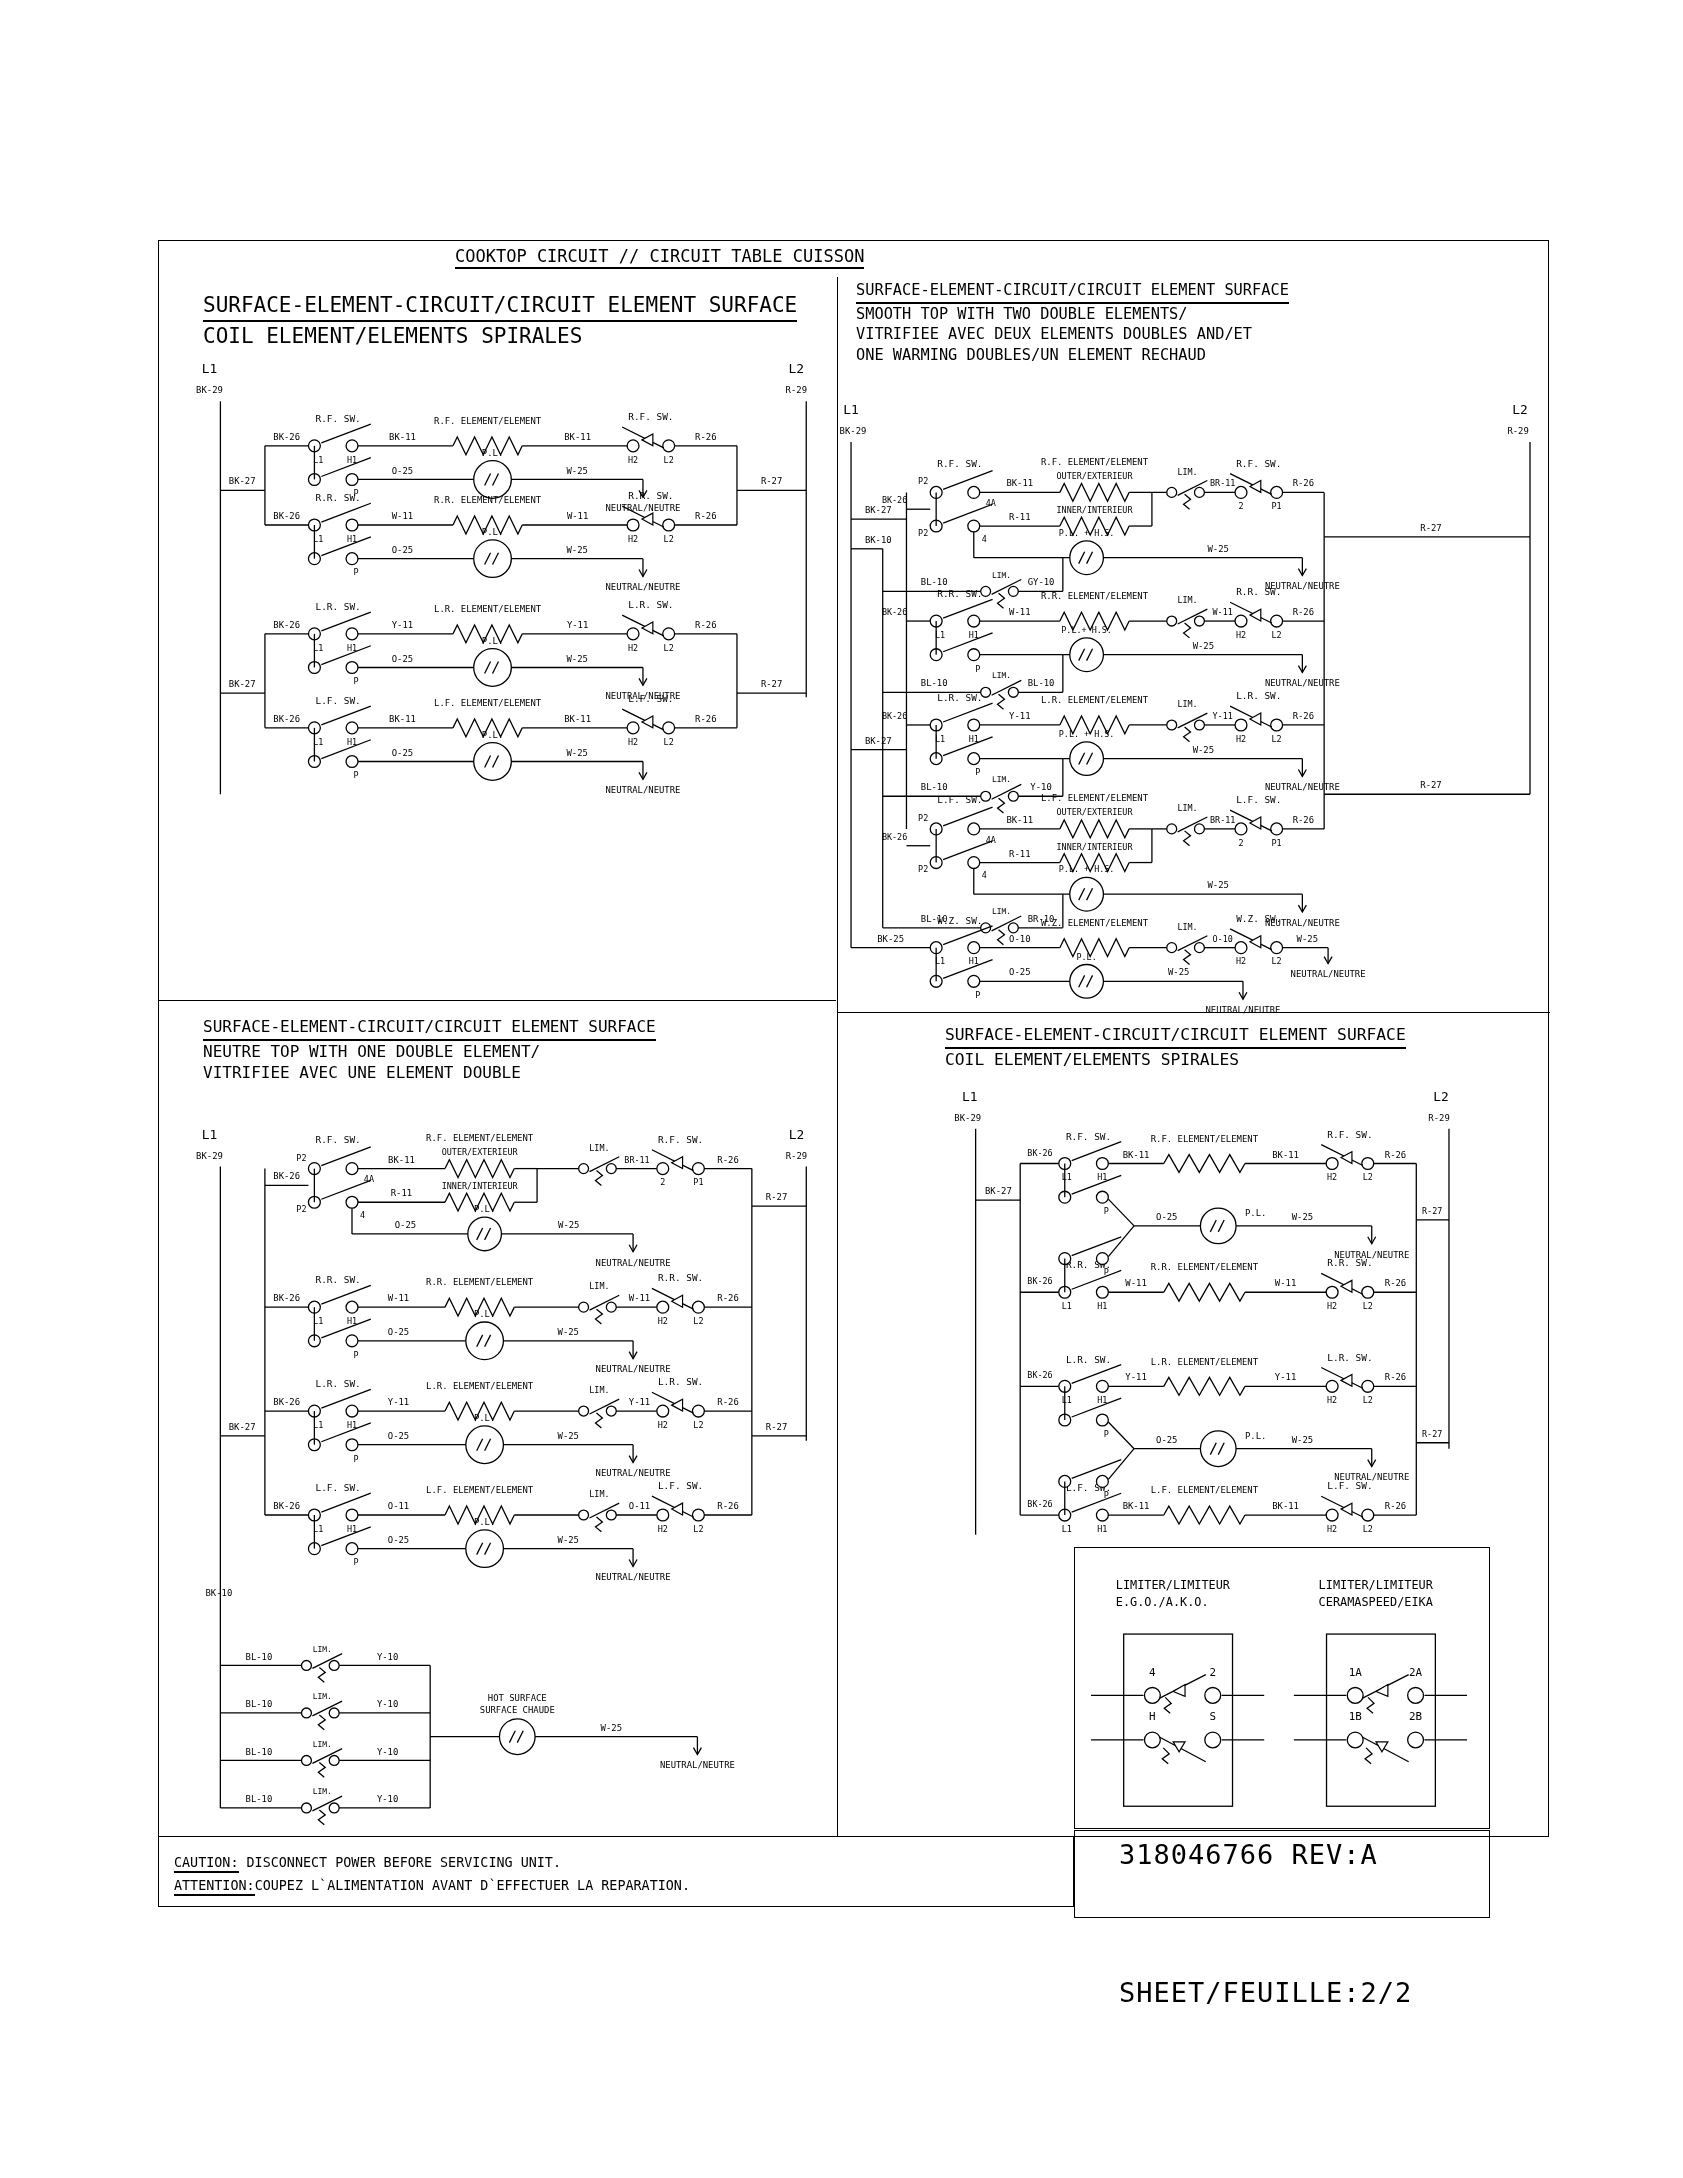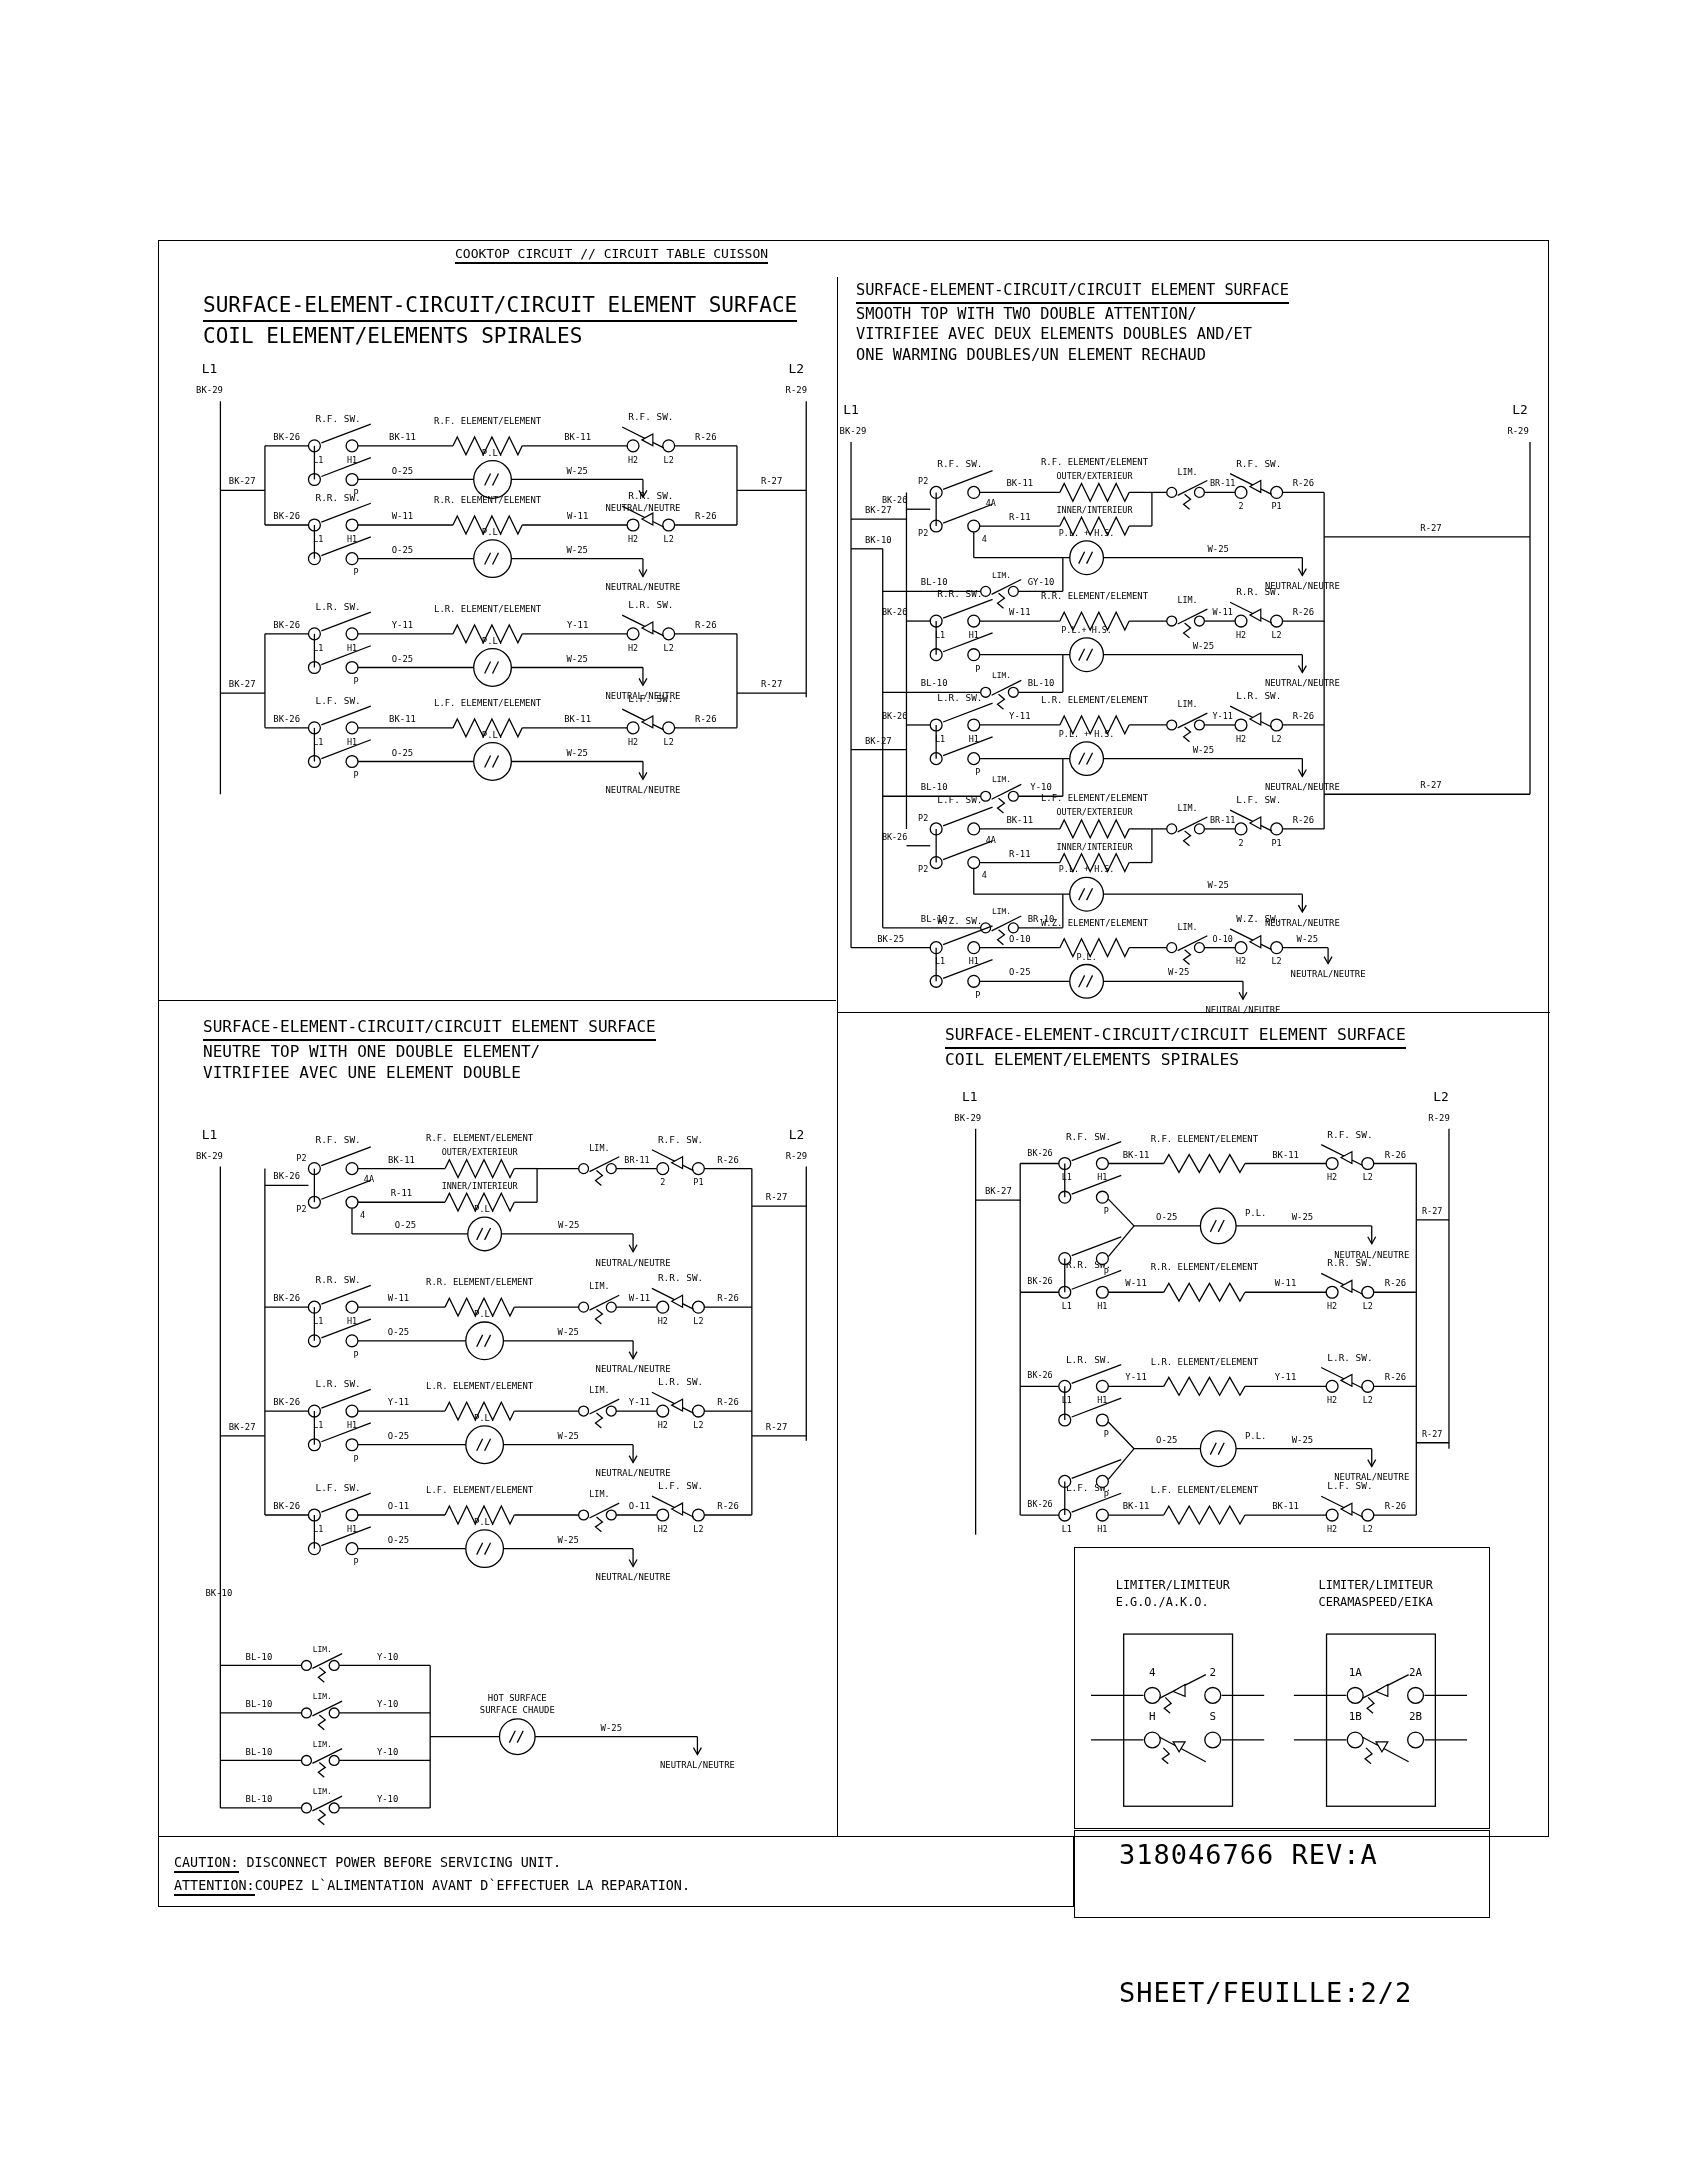--- a/index.html
+++ b/index.html
@@ -3,21 +3,21 @@
 <meta charset="utf-8">
 <style>
   html,body{margin:0;padding:0;background:#fff;}
   body{width:1683px;height:2178px;position:relative;font-family:"DejaVu Sans Mono",monospace;color:#000;}
   .abs{position:absolute;}
   .box{position:absolute;border:1.6px solid #000;box-sizing:border-box;background:transparent;}
   .vline{position:absolute;width:0;border-left:1.6px solid #000;}
   .hline{position:absolute;height:0;border-top:1.6px solid #000;}
   .u{border-bottom:2px solid #000;padding-bottom:1px;display:inline-block;}
   .hdr{white-space:nowrap;line-height:1.35;}
-  .ttl{font-size:13px;letter-spacing:0px;text-decoration:underline;}
+  .ttl{font-size:17px;letter-spacing:0px;text-decoration:underline;}
   svg{position:absolute;overflow:visible;}
   svg text{font-family:"DejaVu Sans Mono",monospace;fill:#000;}
   svg .w{stroke:#000;stroke-width:1.3;fill:none;}
   svg .tri{stroke:#000;stroke-width:1.2;fill:#fff;}
   svg circle.term{stroke:#000;stroke-width:1.3;fill:#fff;}
   .caut{font-size:13.4px;white-space:nowrap;}
   .tb{font-size:27px;white-space:nowrap;letter-spacing:1px;}
 </style>
 </head>
 <body>
@@ -33,21 +33,21 @@
 <div class="abs ttl" style="left:455px;top:246px;">
   <span class="u">COOKTOP CIRCUIT // CIRCUIT TABLE CUISSON</span>
 </div>
 
 <div class="abs hdr" style="left:203px;top:291px;font-size:21px;">
   <div><span class="u">SURFACE-ELEMENT-CIRCUIT/CIRCUIT ELEMENT SURFACE</span></div>
   <div>COIL ELEMENT/ELEMENTS SPIRALES</div>
 </div>
 <div class="abs hdr" style="left:856px;top:280px;font-size:15.3px;">
   <div><span class="u">SURFACE-ELEMENT-CIRCUIT/CIRCUIT ELEMENT SURFACE</span></div>
-  <div>SMOOTH TOP WITH TWO DOUBLE ATTENTION/</div>
+  <div>SMOOTH TOP WITH TWO DOUBLE ELEMENTS/</div>
   <div>VITRIFIEE AVEC DEUX ELEMENTS DOUBLES AND/ET</div>
   <div>ONE WARMING DOUBLES/UN ELEMENT RECHAUD</div>
 </div>
 <div class="abs hdr" style="left:203px;top:1016px;font-size:16px;">
   <div><span class="u">SURFACE-ELEMENT-CIRCUIT/CIRCUIT ELEMENT SURFACE</span></div>
   <div>NEUTRE TOP WITH ONE DOUBLE ELEMENT/</div>
   <div>VITRIFIEE AVEC UNE ELEMENT DOUBLE</div>
 </div>
 <div class="abs hdr" style="left:945px;top:1024px;font-size:16.3px;">
   <div><span class="u">SURFACE-ELEMENT-CIRCUIT/CIRCUIT ELEMENT SURFACE</span></div>

